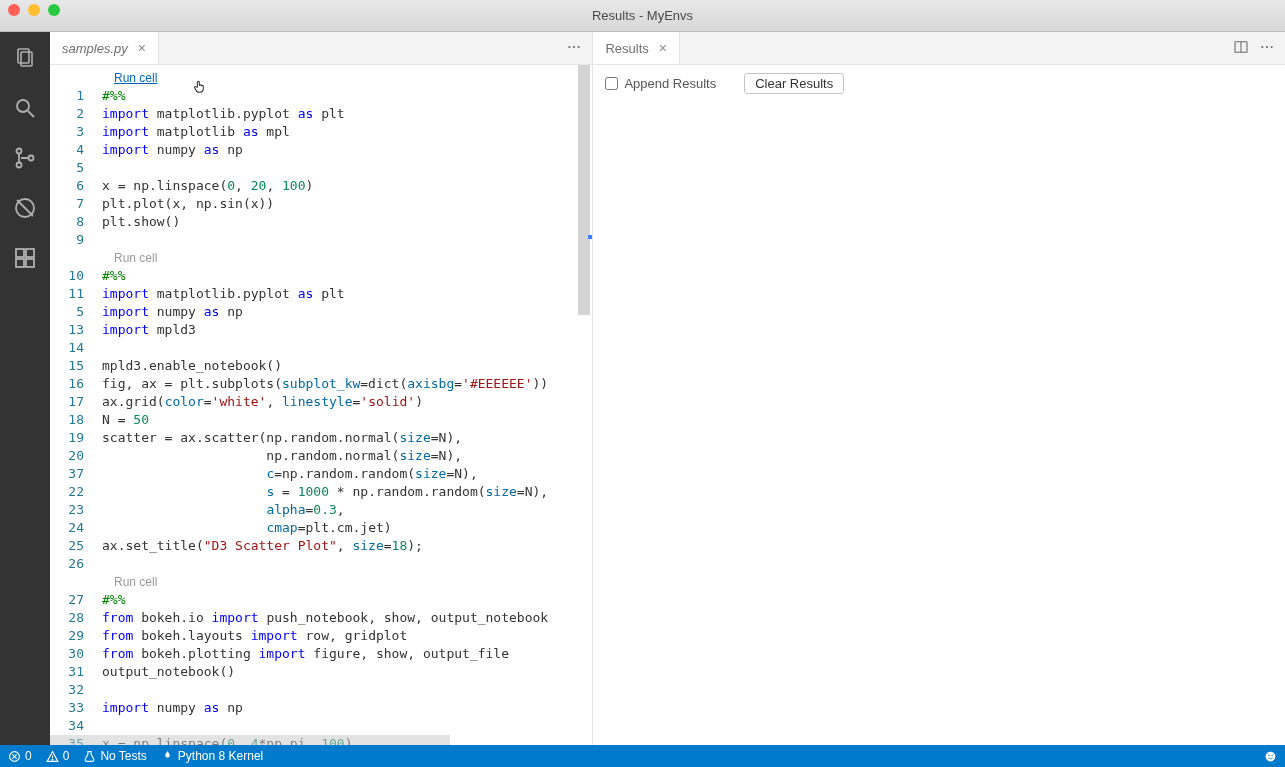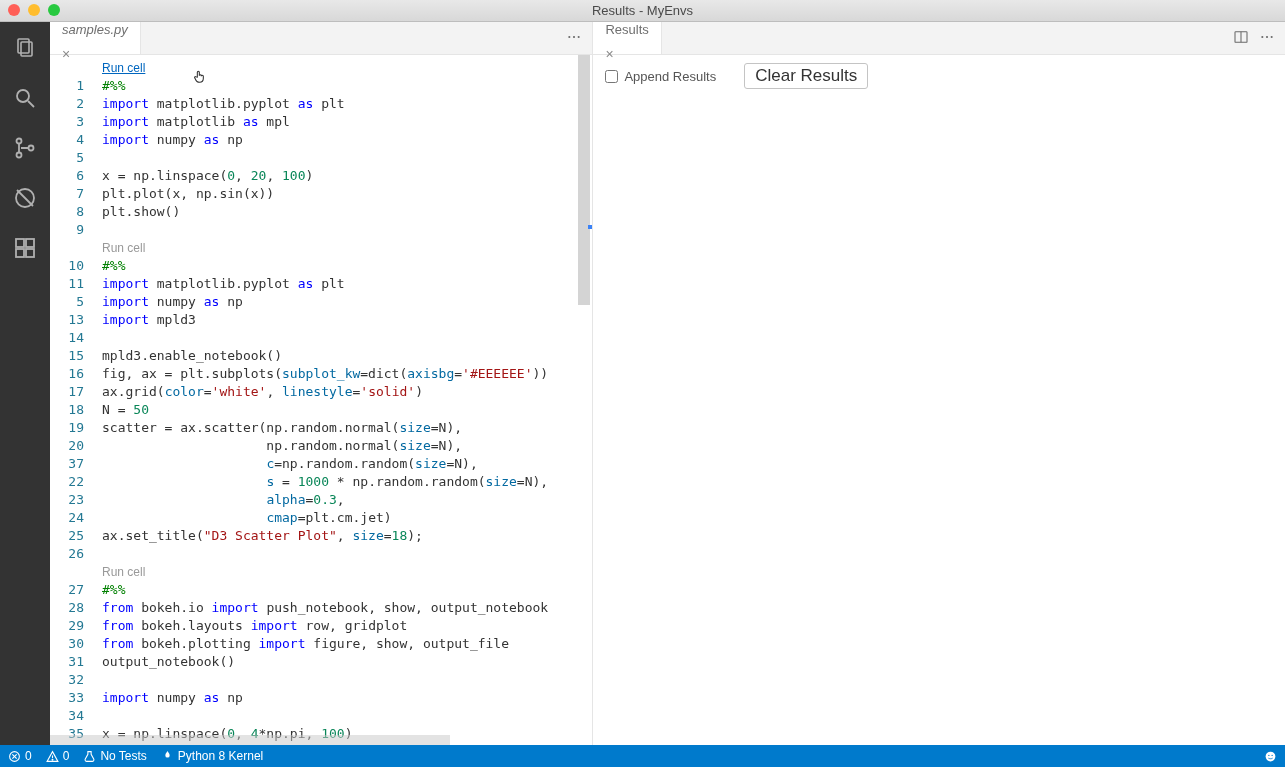--- a/index.html
+++ b/index.html
@@ -1,57 +1,57 @@
 <!DOCTYPE html>
 <html><head>
 <meta charset="utf-8">
 <style>
 * { margin: 0; padding: 0; box-sizing: border-box; }
 body { font-family: -apple-system, BlinkMacSystemFont, "Segoe UI", sans-serif; font-size: 13px; width: 1285px; height: 767px; overflow: hidden; background: #fff; display: flex; flex-direction: column; }
-.titlebar { height: 22px; background: linear-gradient(#e8e8e8,#d8d8d8); display: flex; align-items: center; position: relative; border-bottom: 1px solid #bdbdbd; }
+.titlebar { height: 32px; background: linear-gradient(#e8e8e8,#d8d8d8); display: flex; align-items: center; position: relative; border-bottom: 1px solid #bdbdbd; }
 .traffic { position: absolute; left: 8px; top: 4px; display: flex; gap: 8px; }
 .traffic span { width: 12px; height: 12px; border-radius: 50%; display: block; }
 .tl-close { background:#ff5f57; } .tl-min { background:#ffbd2e; } .tl-max { background:#28c940; }
 .titlebar-title { margin: 0 auto; font-size: 13px; color:#4a4a4a; }
 .main { flex:1; display:flex; min-height:0; }
 .activitybar { width:50px; background:#333333; display:flex; flex-direction:column; align-items:center; padding-top:12px; gap:22px; }
 .activitybar .ab-icon { width:28px; height:28px; color:#b0b0b0; display:flex; align-items:center; justify-content:center; }
 .activitybar .ab-icon svg { width:24px; height:24px; }
 .editors { flex:1; display:flex; min-width:0; }
 .editor-pane { display:flex; flex-direction:column; min-width:0; background:#fff; }
 .left-pane { flex:1 1 44%; border-right:1px solid #e5e5e5; }
 .right-pane { flex:1 1 56%; }
 .tab-row { height:33px; background:#f3f3f3; display:flex; align-items:stretch; border-bottom:1px solid #e5e5e5; position:relative; }
-.tab { display:flex; align-items:flex-start; padding:0 12px; gap:10px; font-size:13px; color:#6f6f6f; font-style:italic; background:#fff; border-right:1px solid #e5e5e5;flex-direction:column; }
+.tab { display:flex; align-items:center; padding:0 12px; gap:10px; font-size:13px; color:#6f6f6f; font-style:italic; background:#fff; border-right:1px solid #e5e5e5; }
 .tab .close { font-style:normal; color:#8a8a8a; font-size:14px; line-height:1; }
 .tab-row .spacer { flex:1; }
 .tab-actions { display:flex; align-items:center; padding:0 10px; color:#6a6a6a; gap:10px; }
 .tab-actions svg { width:16px; height:16px; }
 .editor-body { flex:1; overflow:hidden; position:relative; }
 .code-area { display:flex; font-family: Menlo, Consolas, monospace; font-size:13px; line-height:18px; height:100%; overflow:auto; }
 .gutter { width:52px; text-align:right; color:#237893; padding:4px 18px 4px 0; user-select:none; flex-shrink:0; }
 .gutter .ln { height:18px; }
 .gutter .lens-gap { height:18px; }
 .code { padding:4px 0 4px 0; flex:1; white-space:pre; color:#333; }
 .code .line { height:18px; }
-.codelens { height:18px; color:#999; font-family:-apple-system, sans-serif; font-size:12px; }
+.codelens { height:18px; color:#999; font-family:-apple-system, sans-serif; font-size:12px;margin-left:12px; }
 .codelens.active { color:#0066bf; text-decoration:underline; }
 .cursor-hand { position:absolute; left:142px; top:14px; width:16px; height:16px; pointer-events:none; }
 .tok-kw { color:#0000ff; }
 .tok-as { color:#0000ff; }
 .tok-num { color:#098658; }
 .tok-str { color:#a31515; }
 .tok-comment { color:#008000; }
 .tok-param { color:#0369a1; }
 .minimap { position:absolute; right:0; top:0; width:14px; height:100%; }
 .minimap .mm-fill { position:absolute; left:0; width:12px; background:#d4d4d4; }
 .minimap .mm-line { position:absolute; right:0; width:4px; height:4px; background:#3b82f6; }
 .results-toolbar { padding:8px 12px; display:flex; align-items:center; gap:28px; font-size:13px; color:#555; }
 .results-toolbar label { display:flex; align-items:center; gap:6px; }
-.results-toolbar button { background:#fff; border:1px solid #c4c4c4; border-radius:3px; padding:2px 10px; font-size:17px; color:#333; }
+.results-toolbar button { background:#fff; border:1px solid #c4c4c4; border-radius:3px; padding:2px 10px; font-size:13px; color:#333; }
 .statusbar { height:22px; background:#007acc; color:#fff; display:flex; align-items:center; font-size:12px; padding:0 8px; gap:14px; }
 .statusbar .sb-item { display:flex; align-items:center; gap:4px; }
 .statusbar .spacer { flex:1; }
 .statusbar svg { width:13px; height:13px; }
 input[type=checkbox]{ width:13px; height:13px; }
 .hscroll { position:absolute; bottom:0; left:0; height:10px; width:400px; background:#c8c8c8; opacity:.5; }
 </style>
 </head>
 <body>
 

